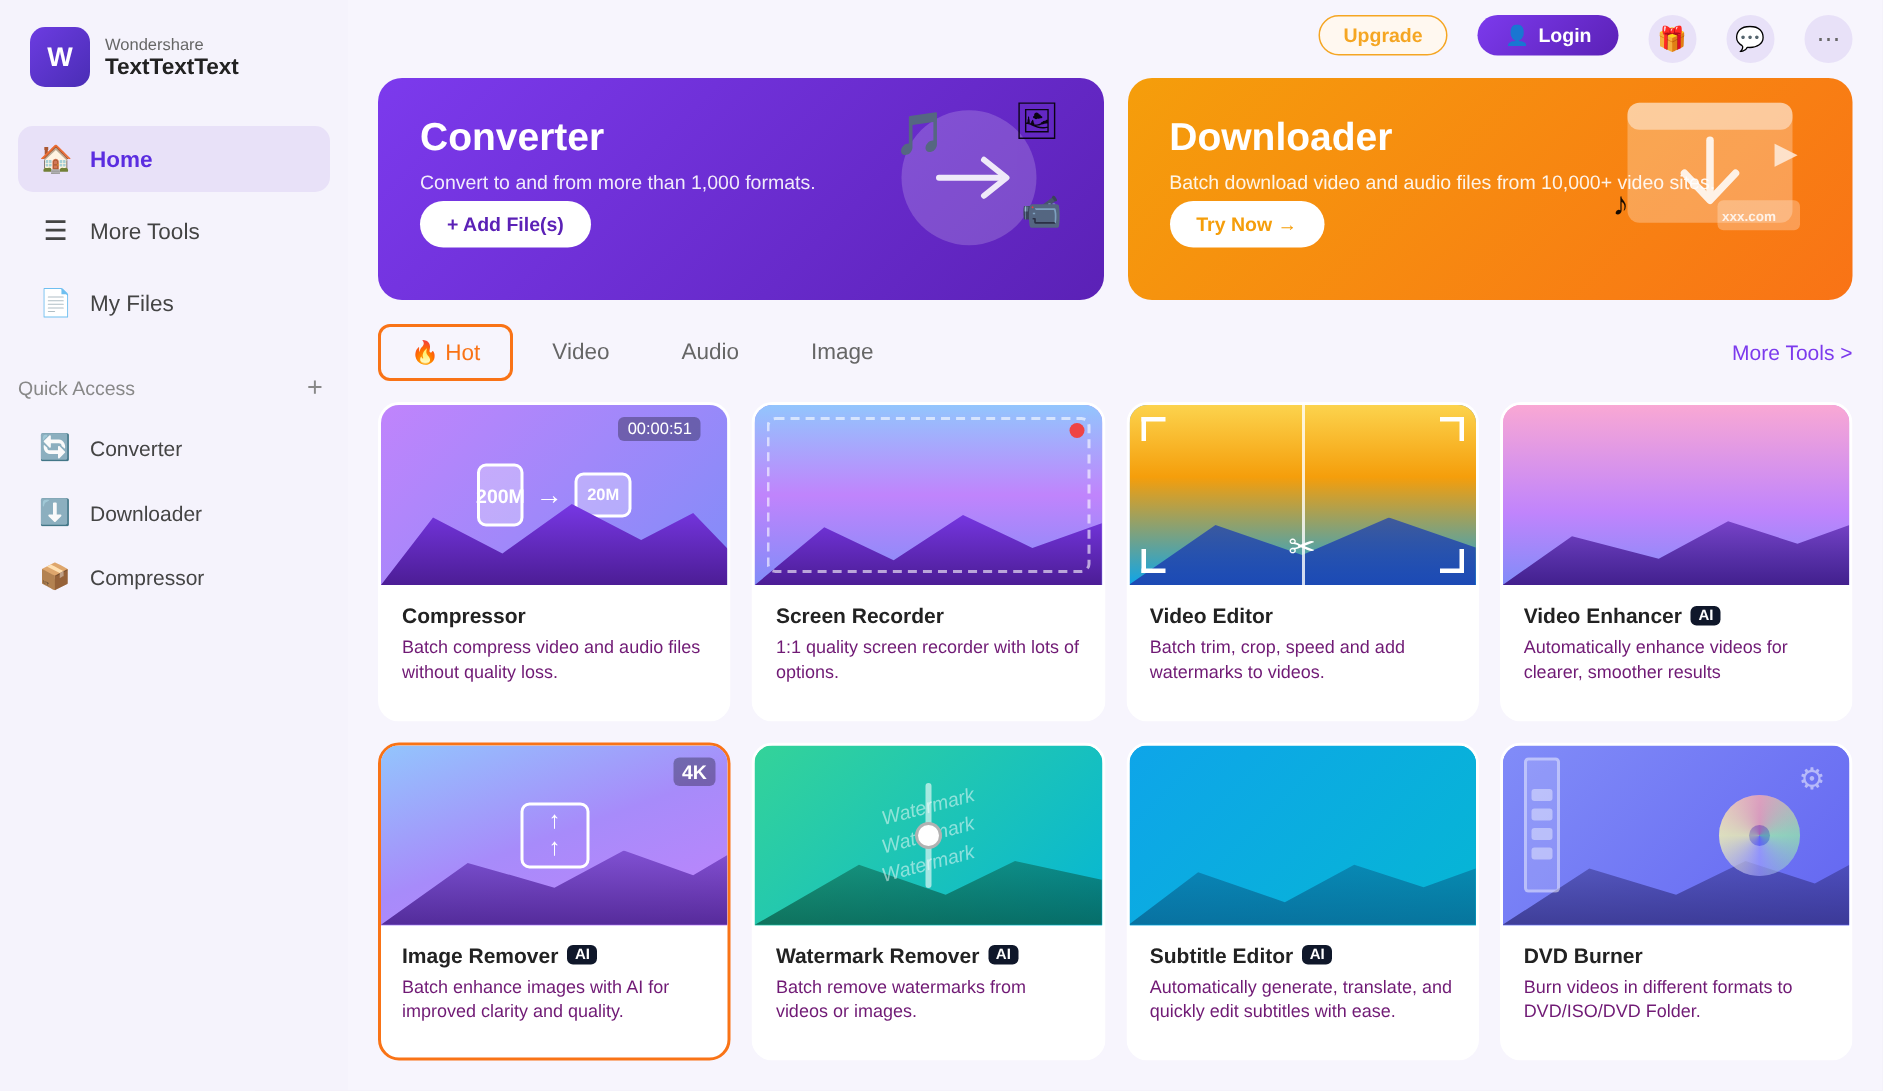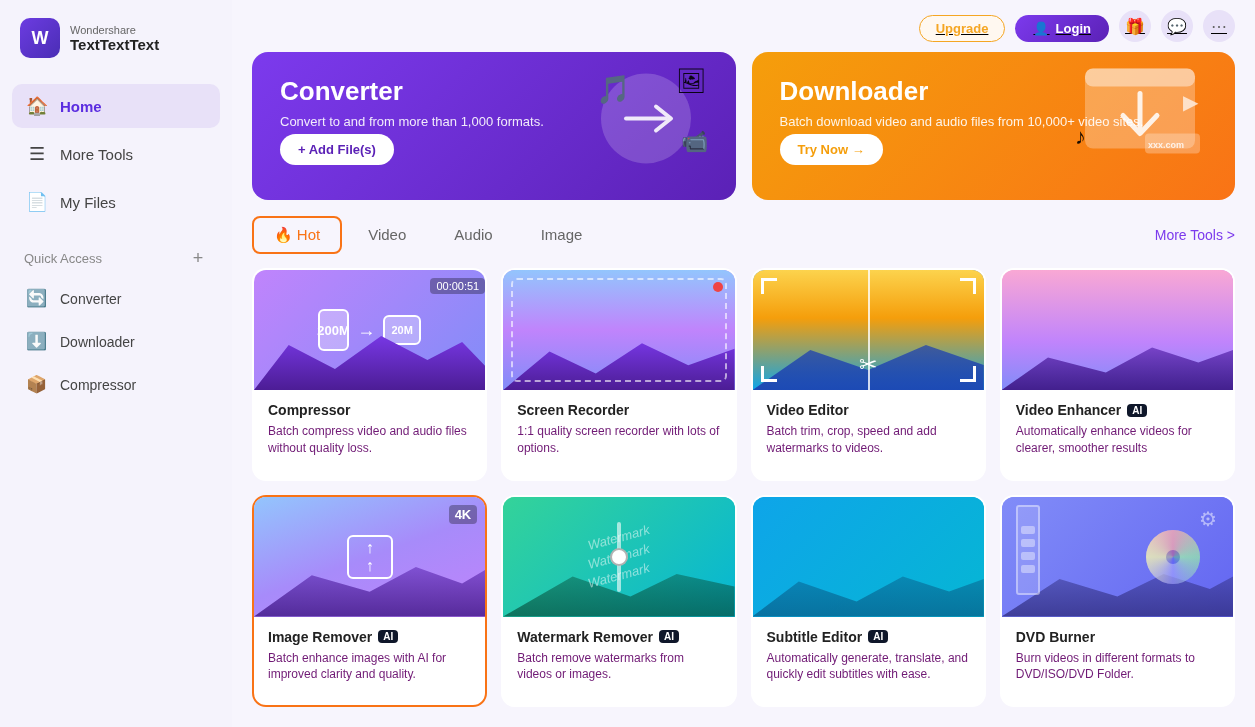--- a/index.html
+++ b/index.html
@@ -53,21 +53,21 @@
       color: #444;
       font-weight: 500;
     }
     .nav-item.active { background: #e8e1f8; color: #5b2de0; font-weight: 600; }
     .nav-item .nav-icon { font-size: 18px; width: 22px; text-align: center; }
 
     .quick-access-header {
       display: flex;
       align-items: center;
       justify-content: space-between;
-      padding: 12px 24px 6px;
+      padding: 12px 12px 6px;
       font-size: 13px;
       color: #888;
       font-weight: 500;
     }
     .quick-access-add {
       color: #888;
       font-size: 18px;
       cursor: pointer;
       width: 20px;
       height: 20px;
@@ -94,26 +94,25 @@
       flex: 1;
       display: flex;
       flex-direction: column;
       background: #f7f5fd;
       overflow: hidden;
     }
 
     
     .topbar {
       display: flex;
-      align-items: flex-end;
+      align-items: flex-start;
       justify-content: flex-end;
       padding: 10px 20px;
-      gap: 10px;
+      gap: 20px;
       background: #f7f5fd;
-      text-decoration: underline;
     }
     .btn-upgrade {
       background: #fff8f0;
       border: 1.5px solid #f5a623;
       color: #f5a623;
       border-radius: 20px;
       padding: 5px 16px;
       font-size: 13px;
       font-weight: 600;
       cursor: pointer;
@@ -314,21 +313,21 @@
       display: flex;
       align-items: center;
       justify-content: center;
       font-size: 11px;
       font-weight: 700;
     }
     .compress-arrow { font-size: 18px; }
     .timestamp {
       position: absolute;
       top: 8px;
-      right: 0;
+      right: 18px;
       color: white;
       font-size: 11px;
       background: rgba(0,0,0,0.3);
       padding: 2px 6px;
       border-radius: 4px;
     }
 
     
     .card-screen-recorder {
       background: linear-gradient(135deg, #a78bfa 0%, #c084fc 100%);

